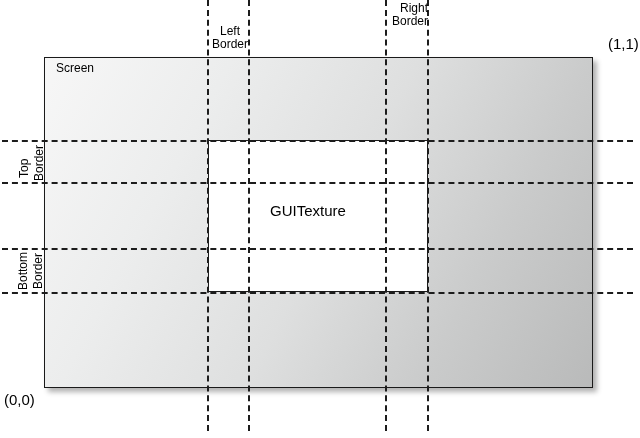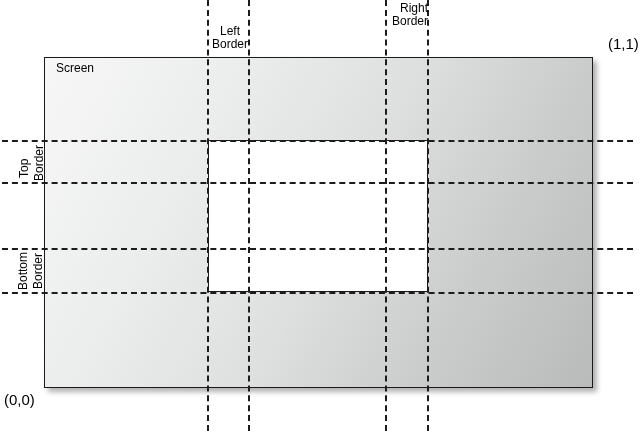--- a/index.html
+++ b/index.html
@@ -129,20 +129,21 @@
   <div class="vline" style="left:385px;"></div>
   <div class="vline" style="left:427px;"></div>
 
   <div class="hline" style="top:140px;"></div>
   <div class="hline" style="top:182px;"></div>
   <div class="hline" style="top:248px;"></div>
   <div class="hline" style="top:292px;"></div>
 
   <div class="lbl" id="label-screen">Screen</div>
 
+  <div class="lbl" id="label-guitexture">GUITexture</div>
 
   <div class="lbl" id="label-corner-11">(1,1)</div>
 
   <div class="lbl" id="label-corner-00">(0,0)</div>
 
   <div class="lbl" id="label-left-border">
     <span>Left</span><br>
     <span>Border</span>
   </div>
 

